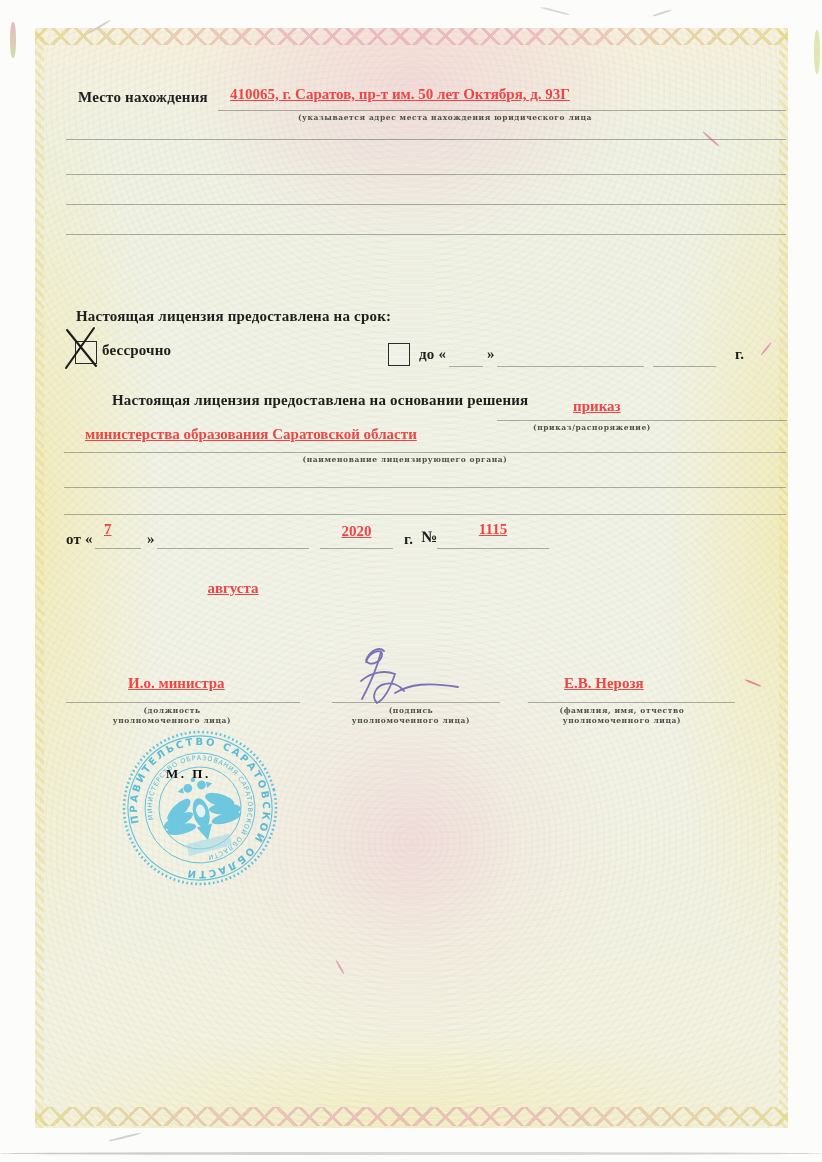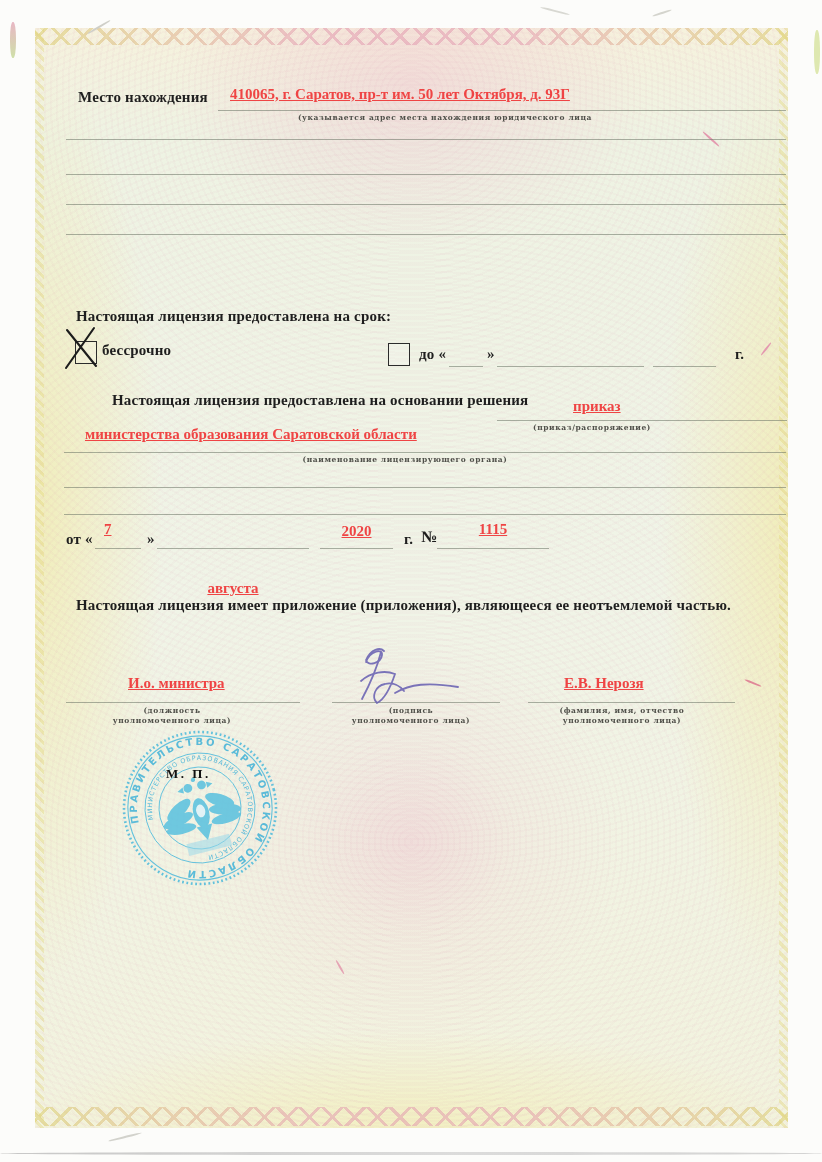--- a/index.html
+++ b/index.html
@@ -109,21 +109,20 @@
   <span class="h" style="left:147px;top:531px;">»</span>
   <div class="v center" style="left:157px;top:533px;width:152px;margin-top:47px;">августа</div>
   <div class="line" style="left:157px;top:548px;width:152px;"></div>
   <div class="v center" style="left:320px;top:523px;width:73px;">2020</div>
   <div class="line" style="left:320px;top:548px;width:73px;"></div>
   <span class="h" style="left:404px;top:531px;">г.</span>
   <span class="h" style="left:421px;top:528px;font-size:16px;">№</span>
   <div class="v center" style="left:437px;top:521px;width:112px;">1115</div>
   <div class="line" style="left:437px;top:548px;width:112px;"></div>
 
-  <span class="h" style="left:76px;top:597px;">Настоящая лицензия имеет приложение (приложения), являющееся ее неотъемлемой частью.</span>
 
   <span class="v" style="left:128px;top:675px;">И.о. министра</span>
   <div class="line" style="left:66px;top:702px;width:234px;"></div>
   <div class="caption" style="left:72px;top:706px;width:200px;text-align:center;">
     <span style="display:block;">(должность</span>
     <span style="display:block;">уполномоченного лица)</span>
   </div>
 
   <div class="line" style="left:332px;top:702px;width:168px;"></div>
   <div class="caption" style="left:311px;top:706px;width:200px;">

